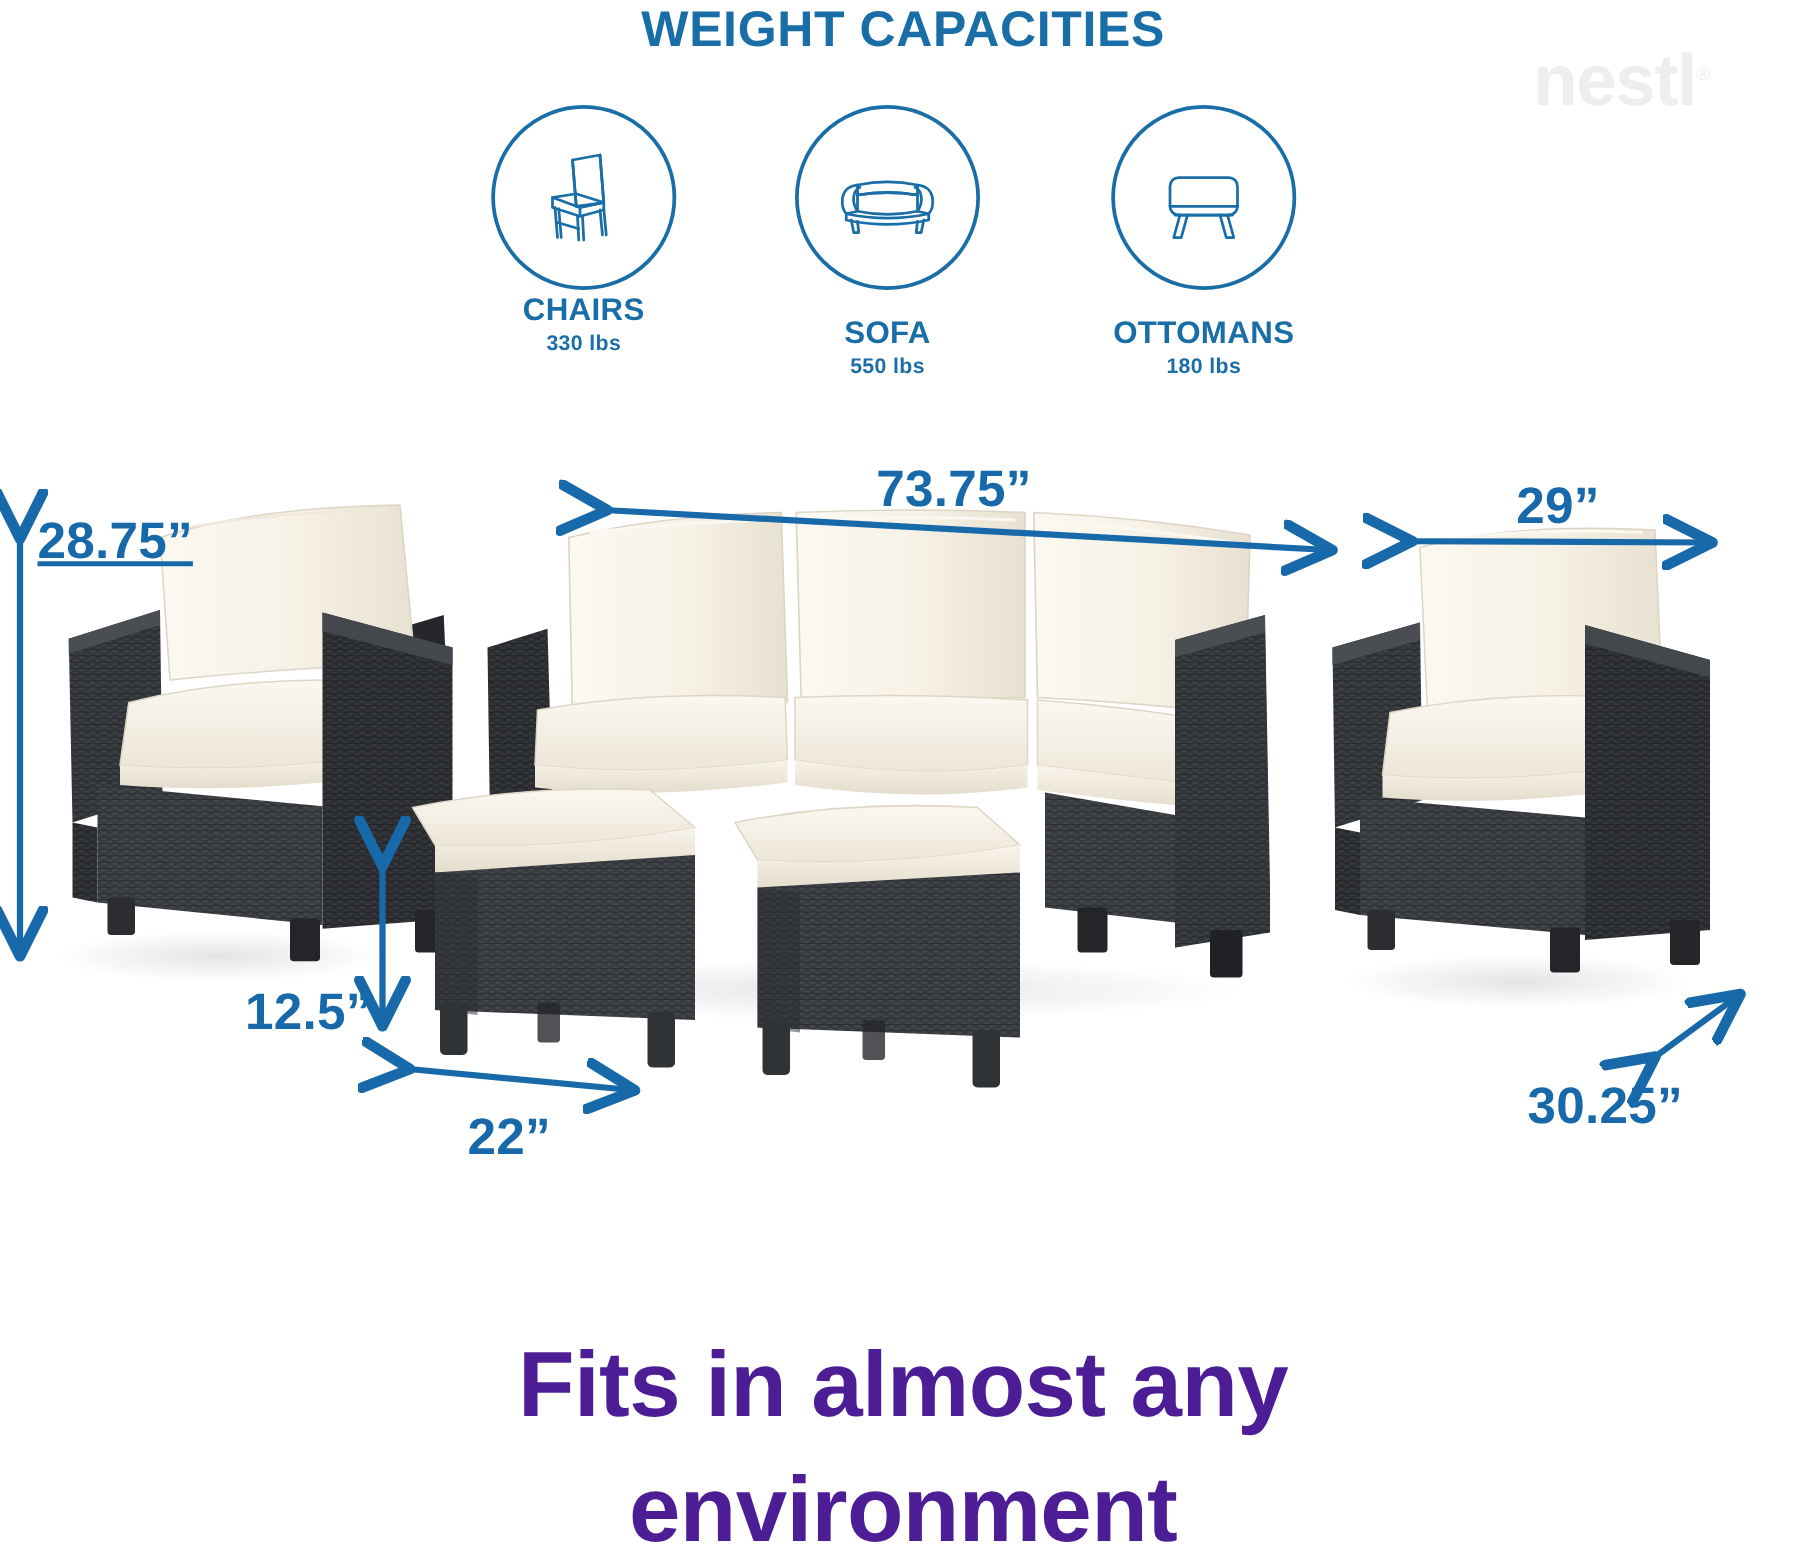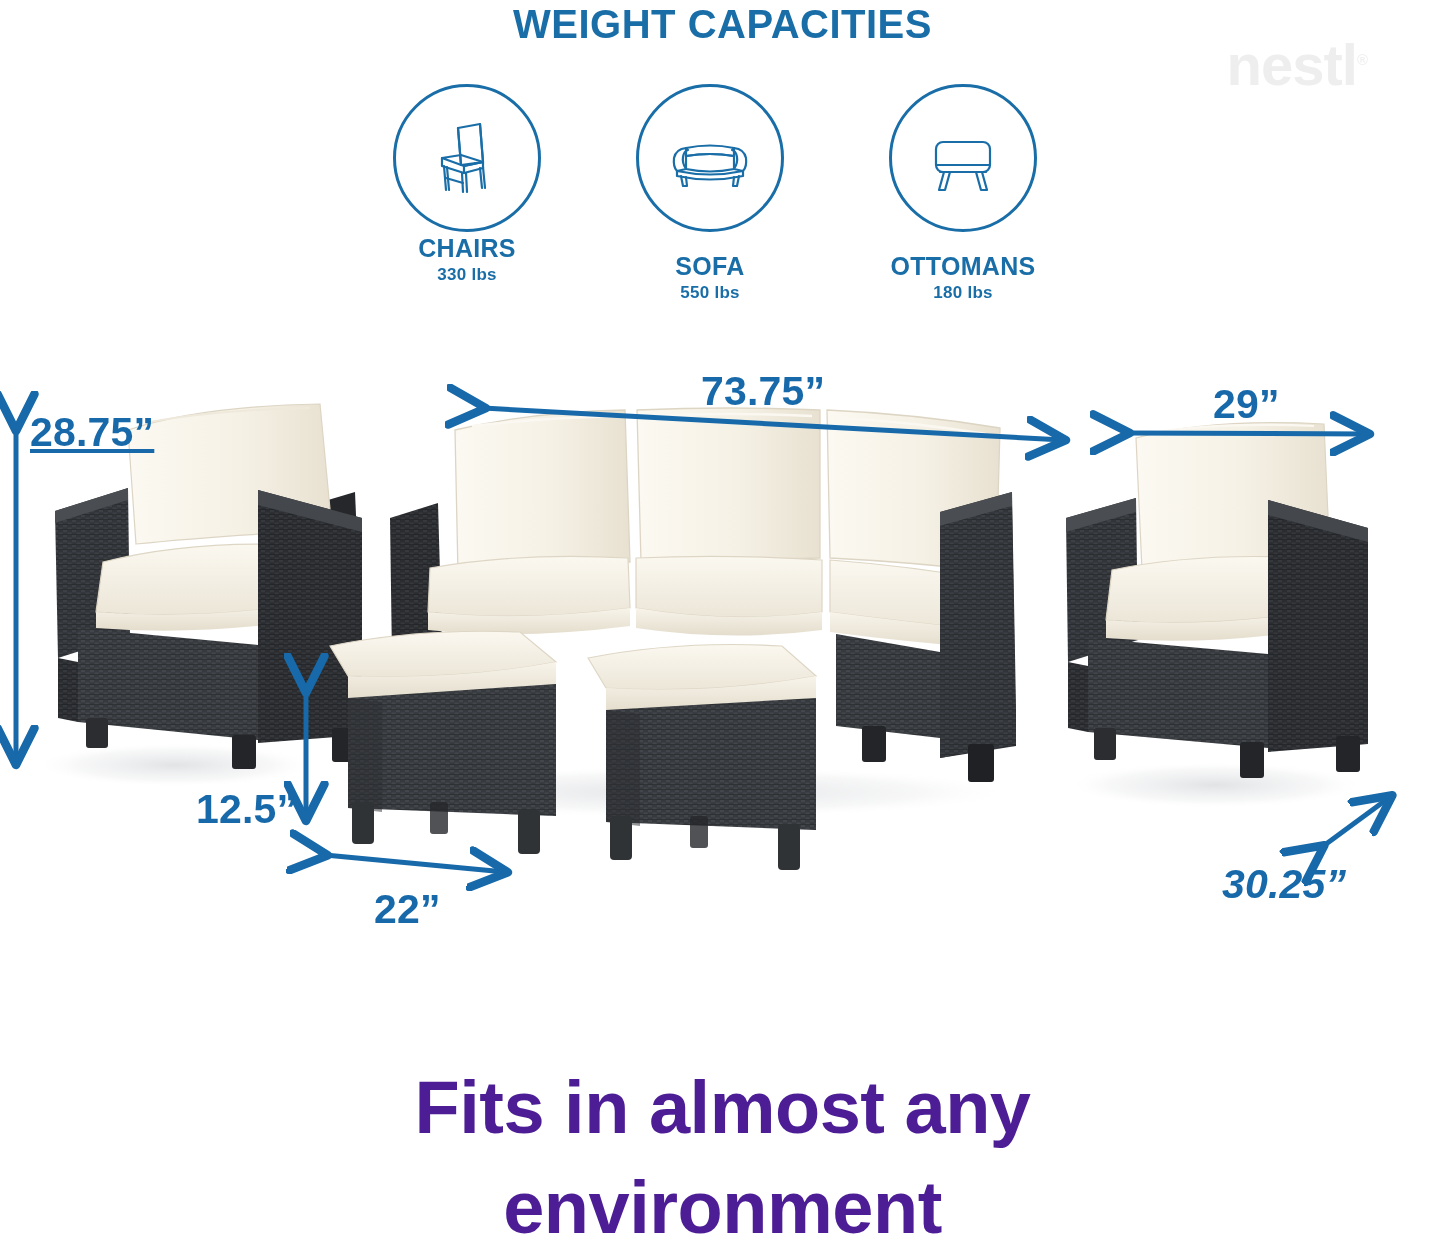--- a/index.html
+++ b/index.html
@@ -307,18 +307,18 @@
 
       <line x1="1322" y1="847" x2="1390" y2="797"></line>
     </g>
   </svg>
 
   <div class="abs dim-label" style="left:30px;top:409px;text-decoration:underline;">28.75”</div>
   <div class="abs dim-label" style="left:701px;top:368px;">73.75”</div>
   <div class="abs dim-label" style="left:1213px;top:381px;">29”</div>
   <div class="abs dim-label" style="left:196px;top:786px;">12.5”</div>
   <div class="abs dim-label" style="left:374px;top:886px;">22”</div>
-  <div class="abs dim-label" style="left:1222px;top:861px;font-style:italic;">30.25”</div>
+  <div class="abs dim-label" style="left:1222px;top:861px;">30.25”</div>
 
   <div class="abs tagline" style="top:1064px;">Fits in almost any</div>
   <div class="abs tagline" style="top:1164px;">environment</div>
 
 </div>
 
 </body></html>

